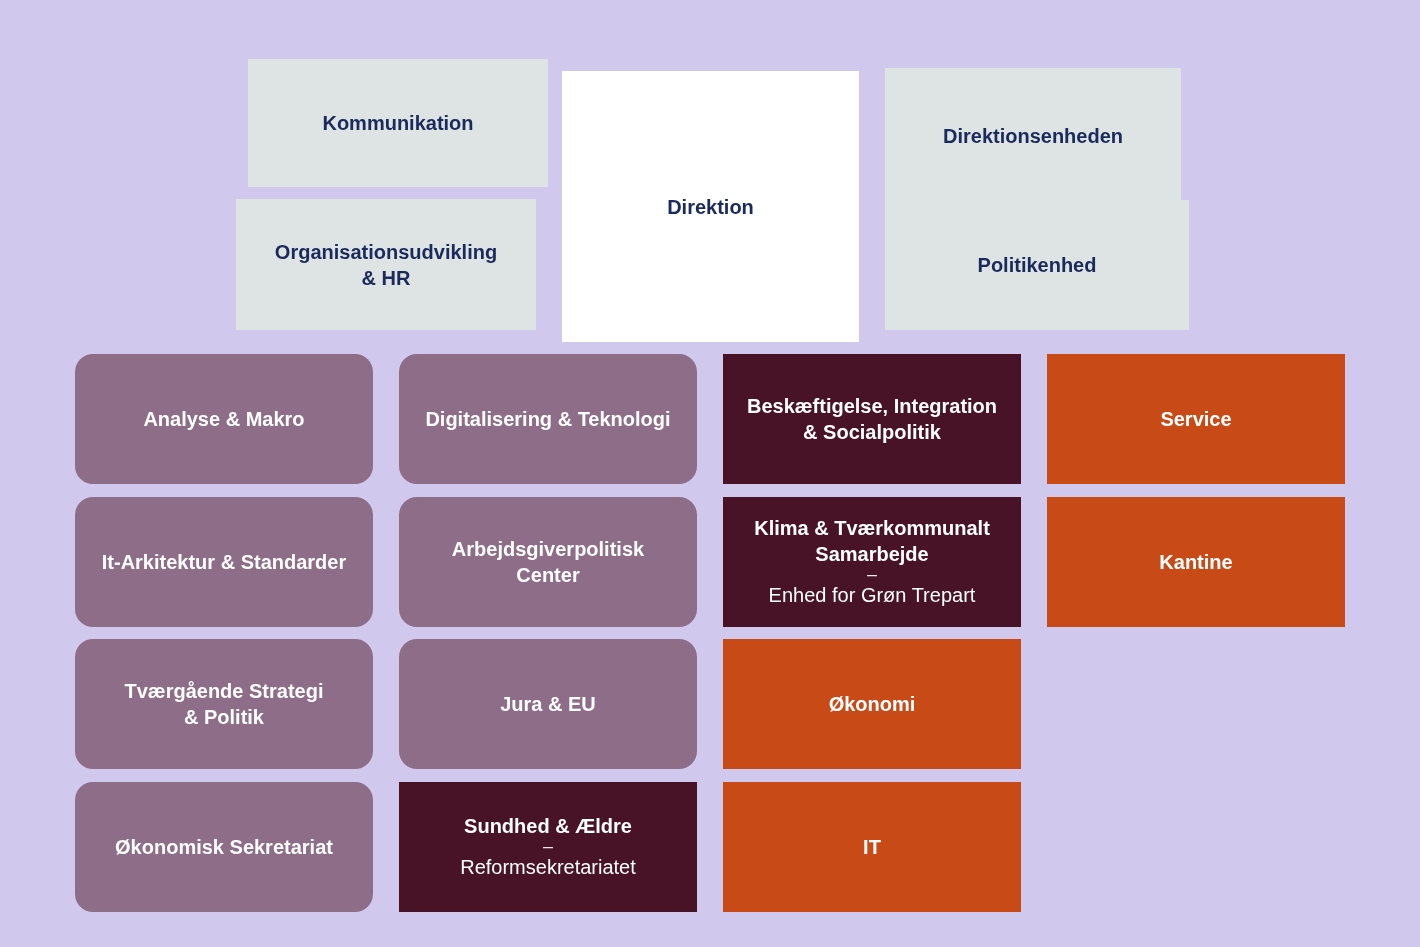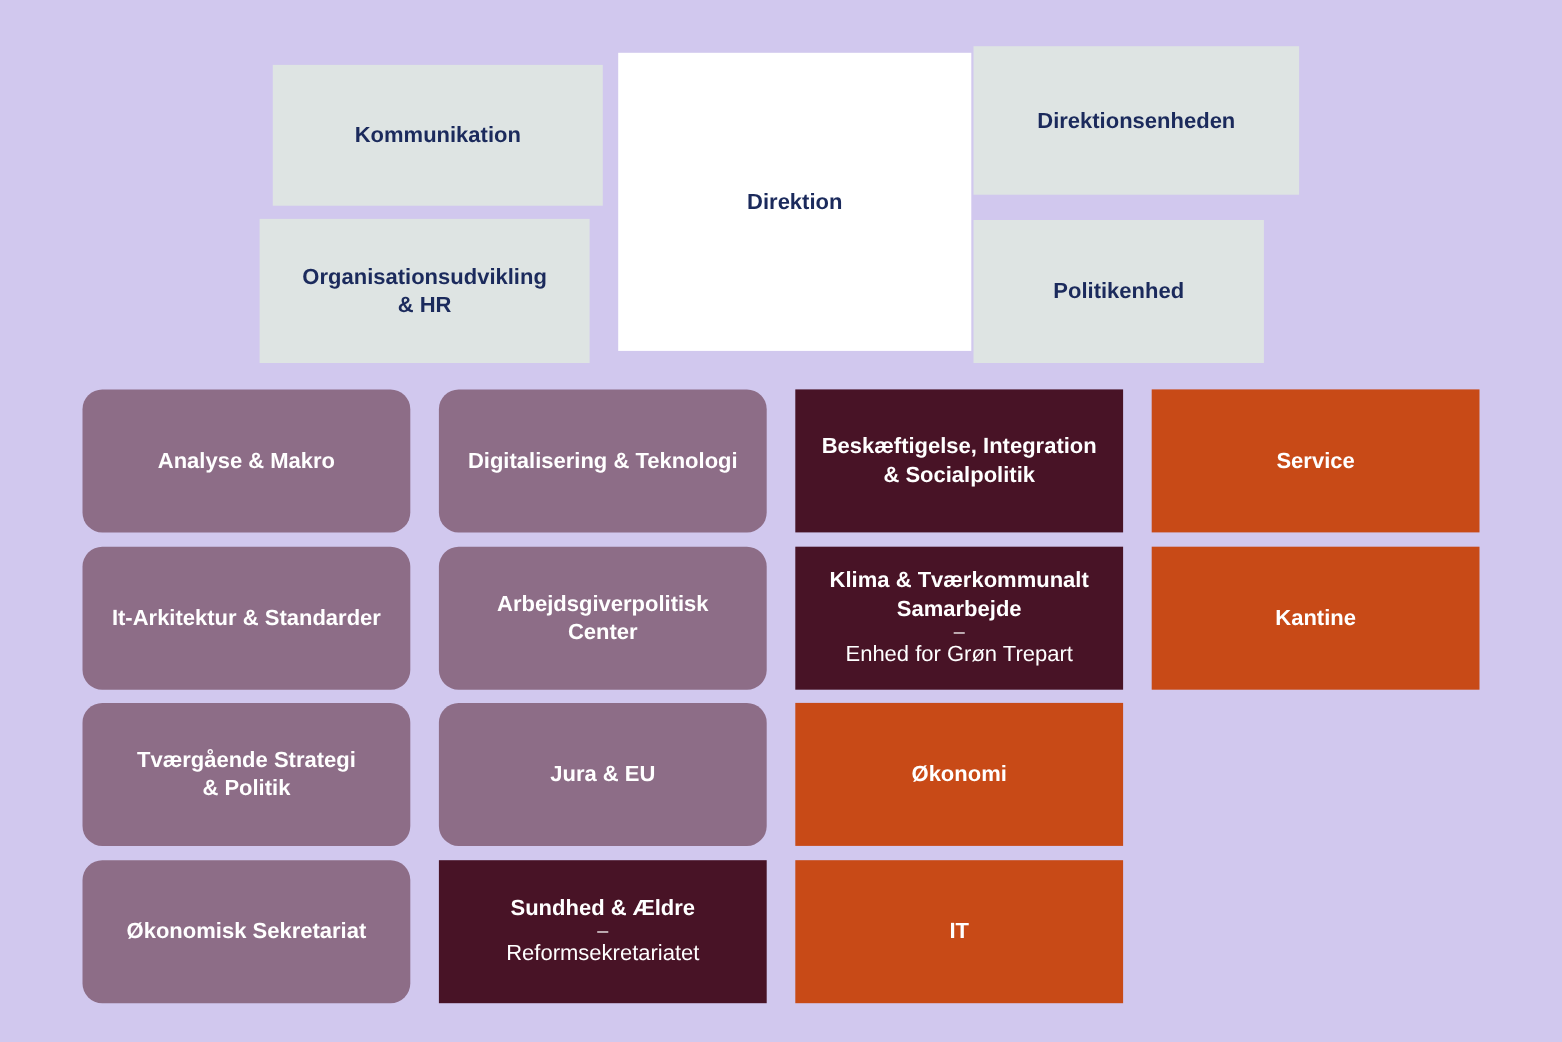--- a/index.html
+++ b/index.html
@@ -21,23 +21,23 @@
     white-space:pre-line;
     box-sizing:border-box;
     padding:0 12px;
   }
   .top-gray{background:#dee4e3;color:#1b2a5c;}
   .top-white{background:#ffffff;color:#1b2a5c;}
 
   
   #box-kommunikation     {left:248px;top:59px; width:300px;height:128px;}
   #box-org-hr            {left:236px;top:199px;width:300px;height:131px;}
-  #box-direktion         {left:562px;top:48px; width:321px;height:271px;}
-  #box-direktionsenheden {left:885px;top:42px; width:296px;height:135px;}
-  #box-politikenhed      {left:885px;top:200px;width:264px;height:130px;}
+  #box-direktion         {left:562px;top:71px; width:297px;height:271px;}
+  #box-direktionsenheden {left:885px;top:68px; width:296px;height:135px;}
+  #box-politikenhed      {left:885px;top:200px;width:304px;height:130px;}
 
   
   #grid{
     position:absolute;left:75px;top:354px;
     display:grid;
     grid-template-columns:repeat(4,298px);
     grid-template-rows:repeat(4,130px);
     column-gap:26px;row-gap:12.5px;
     grid-auto-flow:column;
   }

